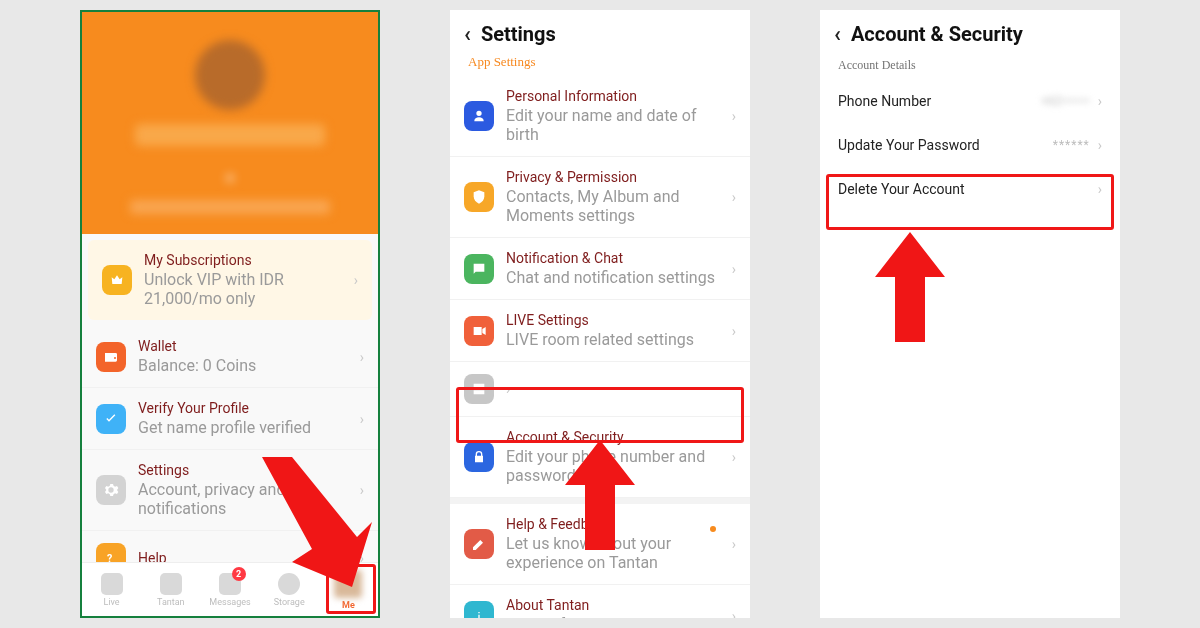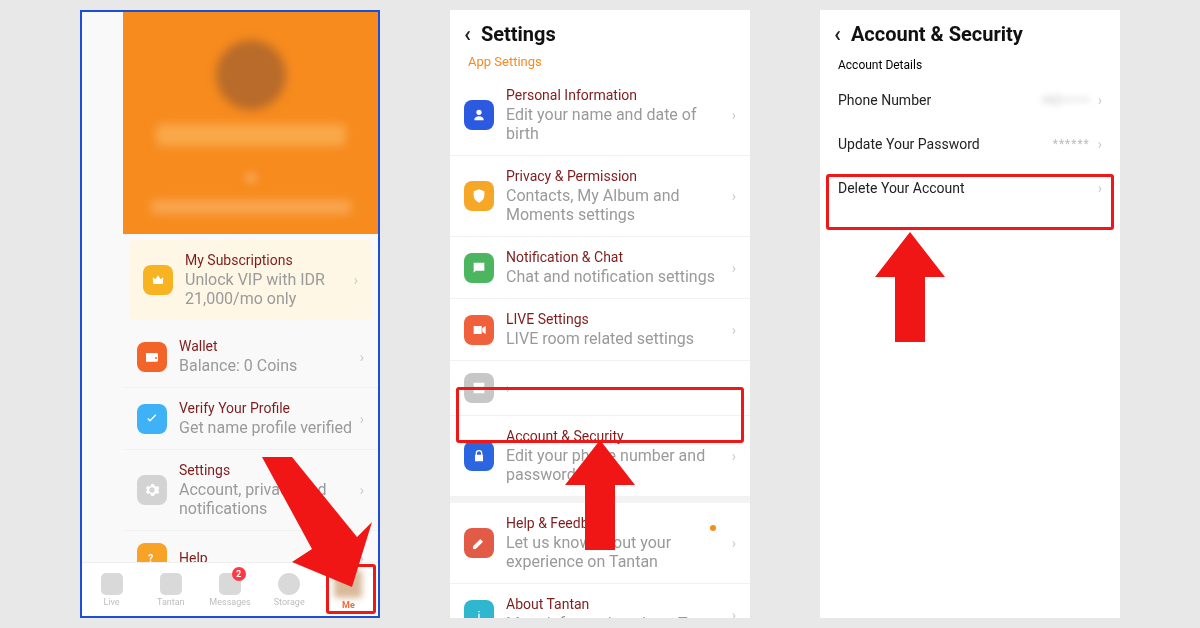--- a/index.html
+++ b/index.html
@@ -43,38 +43,38 @@
   .tab .ticon { width:22px; height:22px; background:#d9d9d9; border-radius:5px; }
   .tab .tlabel { font-size:9px; }
   .tab.me .ticon { background:#d9b99a; filter: blur(3px); width:28px; height:28px; border-radius:3px;}
   .tab.me .tlabel { color:#f2642c; font-weight:600;}
   .badge { position:absolute; top:4px; right:14px; background:#ff3943; color:#fff; font-size:9px; width:14px; height:14px; border-radius:50%; display:flex; align-items:center; justify-content:center; font-weight:700;}
 
   
   .header { display:flex; align-items:center; padding: 12px 14px 8px; gap:10px;}
   .header .back { font-size:22px; color:#222; font-weight:700; line-height:1;}
   .header .htitle { font-size:20px; font-weight:700; color:#111;}
-  .section-label { font-size:13px; color:#f78a22; padding: 0 18px 6px; }
-  .section-label.grey { color:#000000; font-size:12px; padding:4px 18px 6px;}
+  .section-label { font-size:13px; color:#f78a22; padding: 0 18px 6px; font-family: Liberation Serif, serif; }
+  .section-label.grey { color:#737373; font-size:12px; padding:4px 18px 6px;}
 
   
   .srow { display:flex; align-items:center; padding: 14px 18px; position:relative; }
   .srow .slabel { flex:1; font-size:14px; color:#222; }
   .srow .sval { font-size:12px; color:#bdbdbd; margin-right:8px; filter: blur(3px);}
   .srow .sval.stars { filter:none; letter-spacing:1px;}
   .srow .chev { color:#c9c9c9; font-size:14px; }
 
   
   .hl-red { position:absolute; border:3px solid #f01717; border-radius:3px; pointer-events:none; z-index:50;}
   .arrow-red { position:absolute; z-index:60; pointer-events:none;}
   .arrow-red svg { display:block; }
 
   .divider { height:6px; background:#f3f3f3; }
 
-  .phone.p1 { border:2px solid #1d4ed8; background:#f9f9f9;padding-left:41px;}
+  .phone.p1 { border:2px solid #15803d; background:#f9f9f9;}
 </style>
 </head>
 <body>
 
 <div class="phone p1">
   <div class="profile-hero">
     <div class="hero-blur">
       <div class="avatar"></div>
       <div class="namebar"></div>
       <div class="dot"></div>

